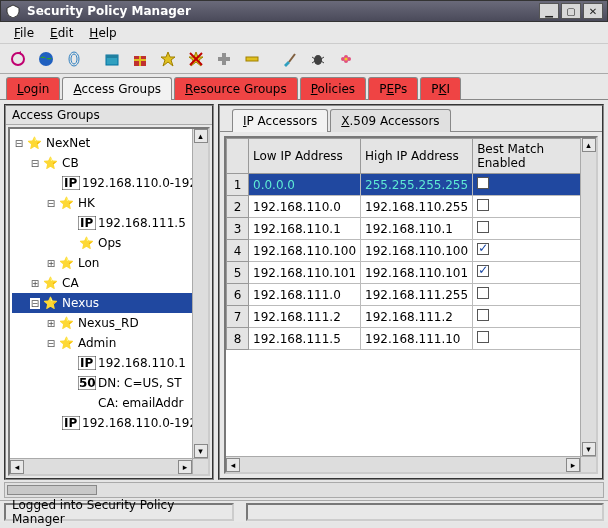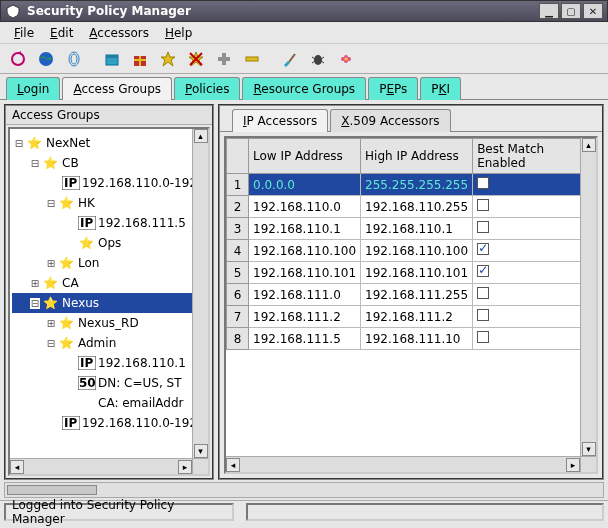--- a/index.html
+++ b/index.html
@@ -16,21 +16,21 @@
 .menubar .menuitem { padding: 2px 6px; }
 .menubar .menuitem .ul { text-decoration: underline; }
 
 
 .toolbar { height: 30px; background: #e8e8e8; display: flex; align-items: center; padding: 0 6px; gap: 4px; border-bottom: 1px solid #aaa; }
 .toolbar .tbtn { width: 24px; height: 24px; display:flex; align-items:center; justify-content:center; border: 1px solid transparent; }
 .toolbar .sep { width: 6px; }
 
 
 .maintabs { height: 26px; background: #e8e8e8; display:flex; align-items:flex-end; padding-left:6px; border-bottom: 1px solid #888; }
-.maintab { padding: 4px 10px; border: 1px solid #888; border-bottom: none; margin-right: 2px; background: #5eead4; border-radius: 3px 3px 0 0; position:relative; top:1px; }
+.maintab { padding: 4px 10px; border: 1px solid #888; border-bottom: none; margin-right: 2px; background: #ef4444; border-radius: 3px 3px 0 0; position:relative; top:1px; }
 .maintab.active { background: #f2f2f2; font-weight: normal; z-index:2;}
 .maintab .ul { text-decoration: underline; }
 
 
 .workspace { display:flex; height: 380px; background:#e8e8e8; padding: 4px 4px 0 4px; gap:4px; }
 .panel { border: 2px solid #888; border-style: groove; background:#e8e8e8; display:flex; flex-direction:column; }
 .left { width: 210px; }
 .right { flex:1; }
 
 .panelheader { padding: 2px 6px; border-bottom: 1px solid #aaa; background:#e2e2e2; }
@@ -88,21 +88,20 @@
   </span>
   <span class="title">Security Policy Manager</span>
   <span class="winbtn">▁</span>
   <span class="winbtn">▢</span>
   <span class="winbtn">✕</span>
 </div>
 
 <div class="menubar">
   <span class="menuitem"><span class="ul">F</span>ile</span>
   <span class="menuitem"><span class="ul">E</span>dit</span>
-  <span class="menuitem"><span class="ul">A</span>ccessors</span>
   <span class="menuitem"><span class="ul">H</span>elp</span>
 </div>
 
 <div class="toolbar">
   <span class="tbtn">
       <svg width="18" height="18">
         <circle cx="9" cy="9" r="6" fill="none" stroke="#c00070" stroke-width="2"></circle>
         <path d="M9 3 L12 1 L12 5 Z" fill="#c00070"></path>
       </svg>
     </span>
@@ -178,22 +177,22 @@
         <circle cx="12" cy="9" r="2" fill="#e05080"></circle>
         <circle cx="9" cy="11" r="2" fill="#e05080"></circle>
         <circle cx="9" cy="9" r="1.5" fill="#f0d020"></circle>
       </svg>
     </span>
 </div>
 
 <div class="maintabs">
   <div class="maintab"><span class="ul">L</span>ogin</div>
   <div class="maintab active"><span class="ul">A</span>ccess Groups</div>
+  <div class="maintab"><span class="ul">R</span>esource Groups</div>
   <div class="maintab"><span class="ul">P</span>olicies</div>
-  <div class="maintab"><span class="ul">R</span>esource Groups</div>
   <div class="maintab">P<span class="ul">E</span>Ps</div>
   <div class="maintab">P<span class="ul">K</span>I</div>
 </div>
 
 <div class="workspace">
 
   <div class="panel left">
     <div class="panelheader">Access Groups</div>
     <div class="treewrap">
       <div class="tree">

